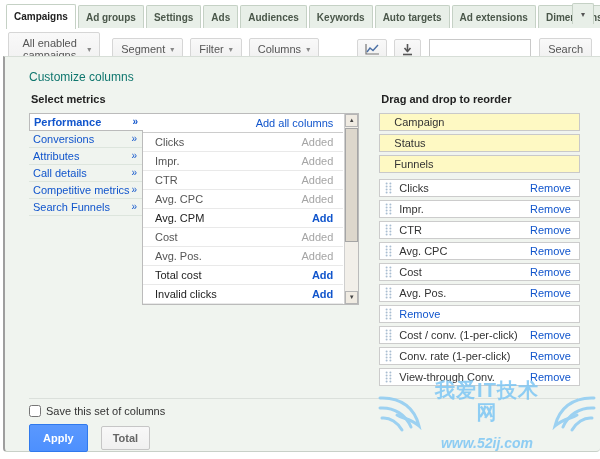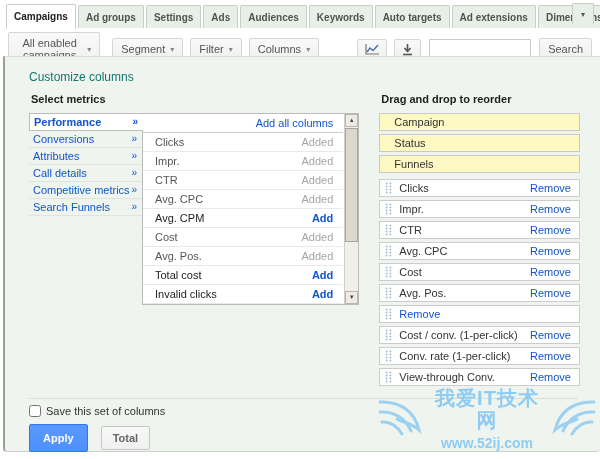--- a/index.html
+++ b/index.html
@@ -78,21 +78,21 @@
   .apply-btn { background:linear-gradient(#5a98fe,#4d90fe); border:1px solid #3079ed; border-radius:2px;
                color:#fff; font-weight:bold; padding:7px 13px; }
   .cancel-btn { background:linear-gradient(#f8f8f8,#f0f0f0); border:1px solid #c6c6c6; border-radius:2px;
                 color:#666; font-weight:bold; padding:5px 11px; margin-left:10px; }
 
   
   .watermark { position:absolute; right:4px; bottom:8px; width:218px; display:flex; align-items:center;
                justify-content:center; gap:12px; pointer-events:none; z-index:5; }
   .wm-text { text-align:center; color:rgba(125,198,243,0.85); }
   .wm-title { font-size:20px; font-weight:bold; letter-spacing:1px; line-height:1.1; }
-  .wm-url { font-size:14px; font-weight:bold; margin-top:4px; }
+  .wm-url { font-size:14px; font-weight:bold; margin-top:12px;font-style:italic; }
   .wing { flex:none; }
   .wing.left { transform:scaleX(-1); }
 </style>
 </head>
 <body>
 
 <div class="tabbar">
 
     <div class="tab active">Campaigns</div>
 

